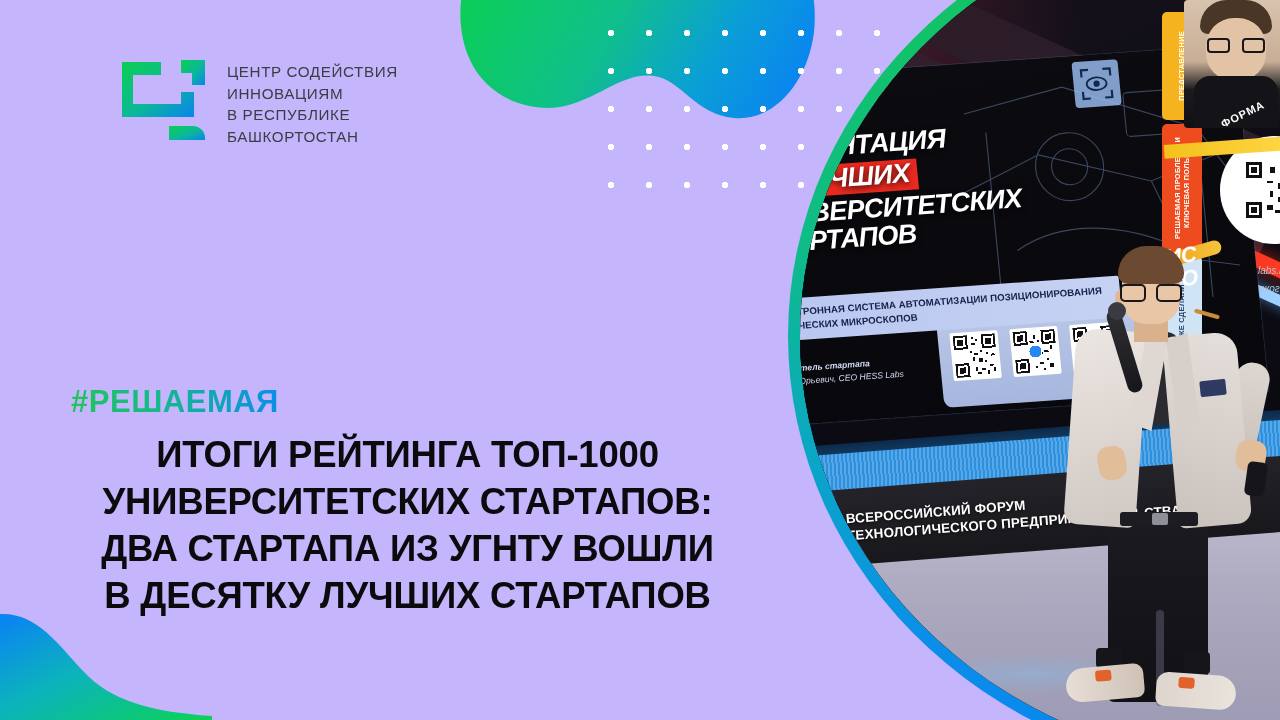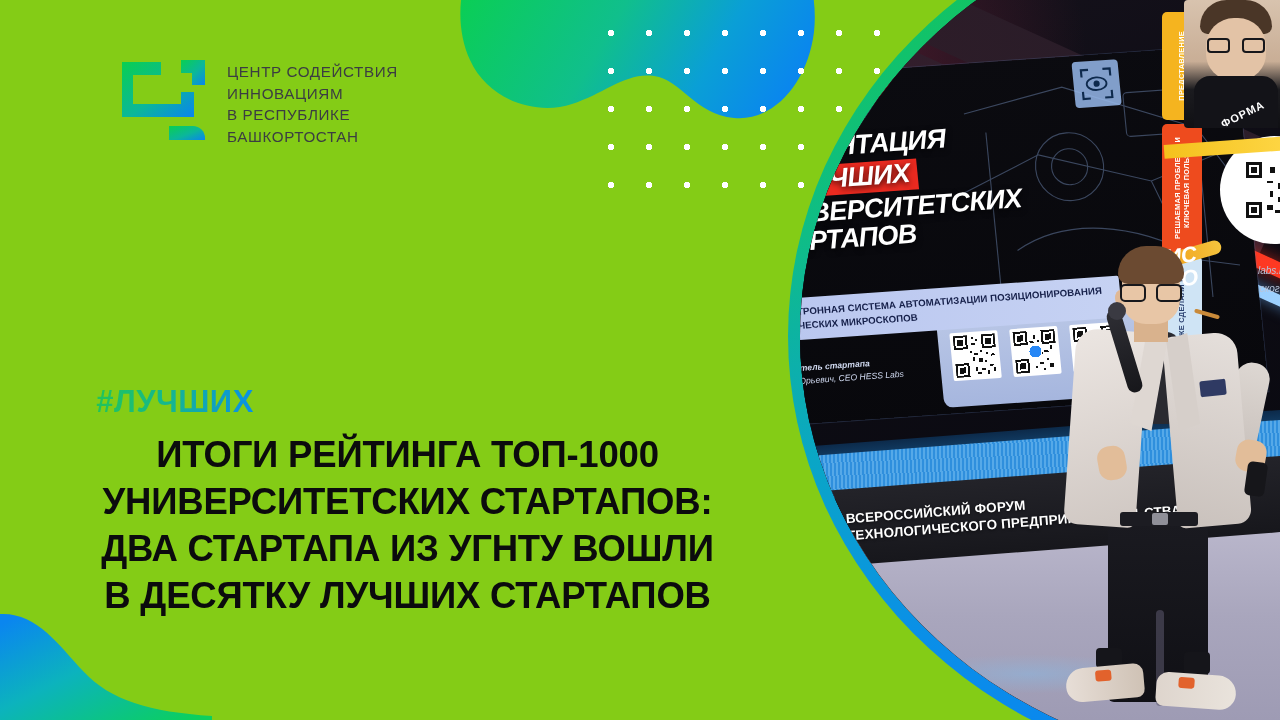--- a/index.html
+++ b/index.html
@@ -3,21 +3,21 @@
 <meta charset="utf-8">
 <title>Новость</title>
 <style>
   * { margin:0; padding:0; box-sizing:border-box; }
   html,body { width:1280px; height:720px; overflow:hidden; }
   body {
     font-family:"Liberation Sans","DejaVu Sans",sans-serif;
     background:#ffffff;
     position:relative;
   }
-  #stage { position:absolute; inset:0; width:1280px; height:720px; overflow:hidden; background:#84cc16; }
+  #stage { position:absolute; inset:0; width:1280px; height:720px; overflow:hidden; background:#c4b5fd; }
 
   
   .dotgrid {
     position:absolute;
     top:0; left:588px;
     width:300px; height:200px;
     background-image:radial-gradient(circle, #e9eaec 3.2px, transparent 3.4px);
     background-size:38px 38px;
     background-position:4px 14px;
     z-index:1;
@@ -360,21 +360,21 @@
         <path d="M50,74 L74,74 A12,12 0 0 1 86,86 L86,88 L50,88 Z" fill="url(#gLogo)"></path>
       </svg>
     </div>
     <div class="logo-text">ЦЕНТР СОДЕЙСТВИЯ
 ИННОВАЦИЯМ
 В РЕСПУБЛИКЕ
 БАШКОРТОСТАН</div>
   </div>
 
   <div class="copy">
-    <div class="tag">#ЛУЧШИХ</div>
+    <div class="tag">#РЕШАЕМАЯ</div>
     <h1 class="headline">ИТОГИ РЕЙТИНГА ТОП-1000
 УНИВЕРСИТЕТСКИХ СТАРТАПОВ:
 ДВА СТАРТАПА ИЗ УГНТУ ВОШЛИ
 В ДЕСЯТКУ ЛУЧШИХ СТАРТАПОВ</h1>
   </div>
 
   <div class="photo-panel">
     <div class="photo-ring"></div>
     <div class="photo-clip">
       <div class="scene">

